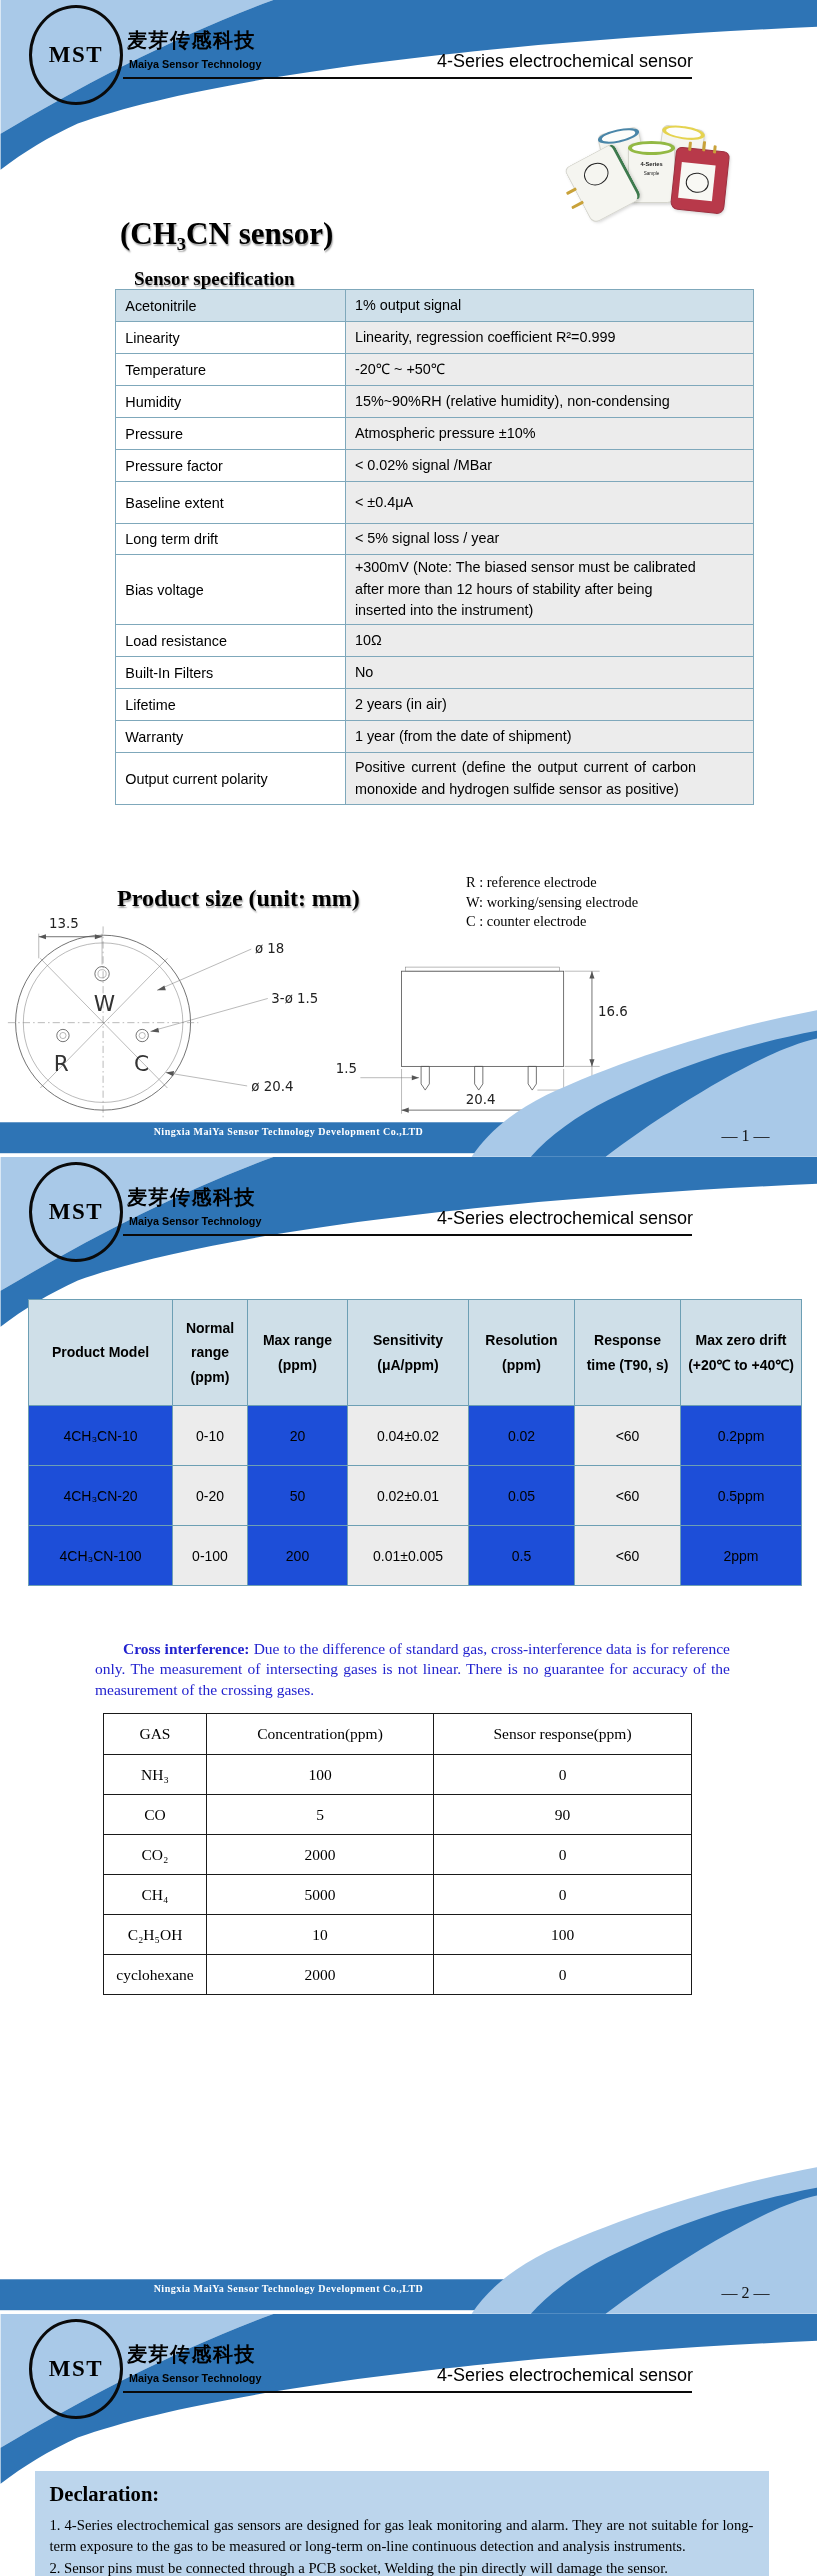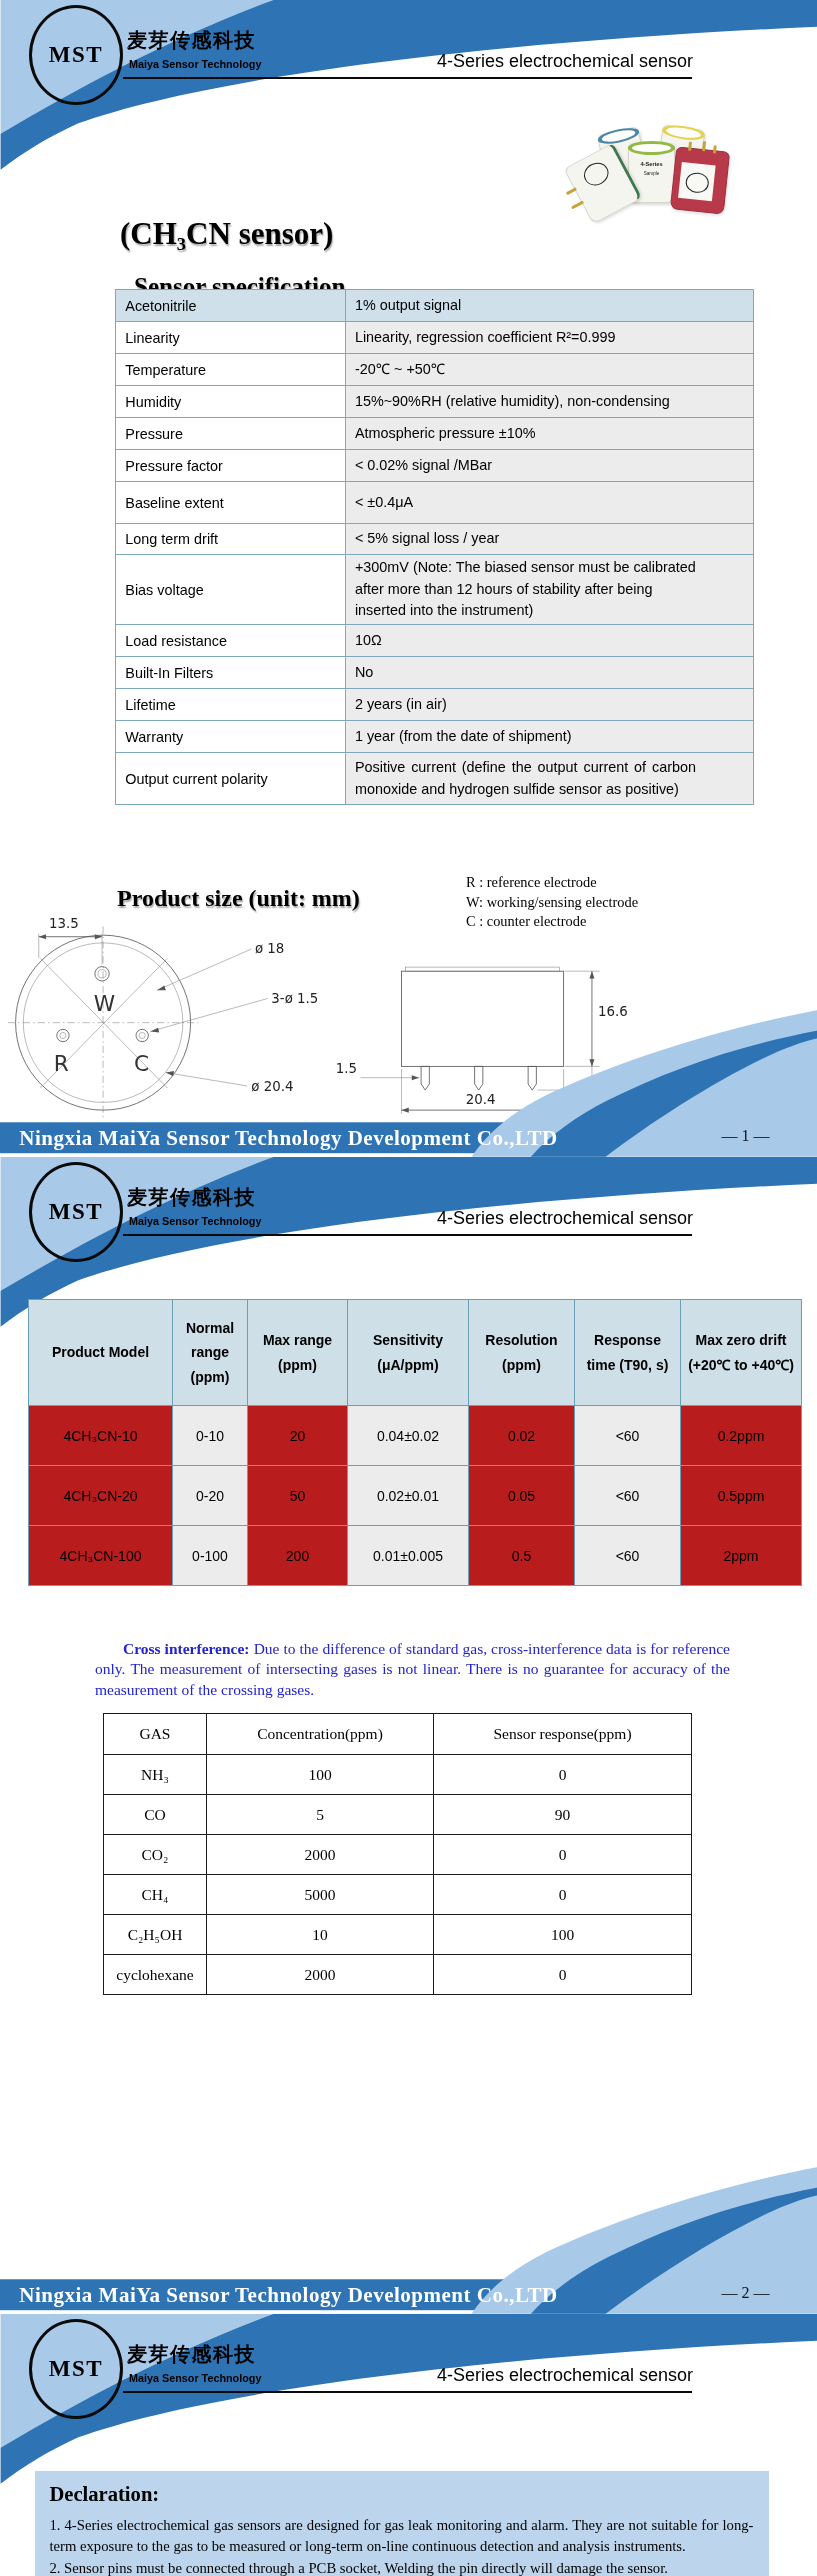--- a/index.html
+++ b/index.html
@@ -13,29 +13,29 @@
     border-radius:50%;display:flex;align-items:center;justify-content:center;background:transparent;}
   .logo-oval span{font-family:"Liberation Serif",serif;font-weight:bold;font-size:23px;letter-spacing:1.5px;}
   .co-cn{position:absolute;left:127px;top:27px;font-size:20px;font-weight:bold;letter-spacing:1.5px;
     font-family:"DejaVu Sans",sans-serif;}
   .co-en{position:absolute;left:129px;top:58px;font-size:10.8px;font-weight:bold;}
   .series{position:absolute;right:125px;top:51px;font-size:18px;font-weight:500;}
   .hdr-line{position:absolute;left:123px;top:77px;width:569px;height:2.1px;background:#0a0a0a;}
   
   .ftr-svg{bottom:0;}
   .f-co{position:absolute;top:1126px;left:0;width:577px;text-align:center;color:#fff;
-    font-family:"Liberation Serif",serif;font-weight:bold;font-size:21px;letter-spacing:0.5px;}
+    font-family:"Liberation Serif",serif;font-weight:bold;font-size:10px;letter-spacing:0.5px;}
   .f-pg{position:absolute;top:1127px;left:707px;width:77px;text-align:center;
     font-family:"Liberation Serif",serif;font-size:16px;color:#111;}
   
   .serifbold{font-family:"Liberation Serif",serif;font-weight:bold;color:#000;
     text-shadow:1px 1.5px 1.5px rgba(0,0,0,0.35);}
   .t1{left:120px;top:106px;font-size:32px;}
   .t2{left:120px;top:173px;font-size:31px;margin-top:43px;}
-  .h-spec{left:134px;top:252px;font-size:25px;}
+  .h-spec{left:134px;top:252px;font-size:19px;}
   .h-size{left:117px;top:865px;font-size:24px;}
   
   .photo{left:581px;top:127px;width:155px;height:93px;}
   .cyl{position:absolute;background:#f5f5f0;border:0.5px solid #d5d5cd;border-radius:6.2px 6.2px 7.7px 7.7px;
     box-shadow:1px 1.5px 3.1px rgba(0,0,0,0.15);}
   .cyl .cap{position:absolute;top:-2.1px;left:-1px;right:-1px;height:13.4px;border-radius:50%;}
   .cyl .capw{position:absolute;top:0px;left:3.1px;right:3.1px;height:8.8px;border-radius:50%;background:#fdfdfb;}
   .cyl .lbl{position:absolute;left:0;right:0;text-align:center;font-size:5.7px;font-weight:bold;color:#222;}
   .cyl .oval-mini{position:absolute;border:1px solid #222;border-radius:50%;}
   .pin{position:absolute;background:#c9a23a;border-radius:1px;}
@@ -55,21 +55,21 @@
   .cad{stroke:#555;fill:none;stroke-width:1.6;}
   .cadthin{stroke:#777;fill:none;stroke-width:1;}
   .eleclbl{font-family:"DejaVu Sans",sans-serif;font-size:42px;fill:#333;}
   
   .models{position:absolute;left:28px;top:142px;width:773px;table-layout:fixed;
     border:1.5px solid #4e88a5;font-size:14px;text-align:center;}
   .models th,.models td{border:1px solid #6d9fb4;vertical-align:middle;padding:1px 5.2px;}
   .models thead tr{height:106px;}
   .models thead th{background:#cfdfe8;font-weight:bold;line-height:1.75;}
   .models tbody tr{height:60px;}
-  .models tbody td{background:#b91c1c;}
+  .models tbody td{background:#1d4ed8;}
   .models tbody td:nth-child(even){background:#ececec;}
   .cross{position:absolute;left:95px;top:466px;width:635px;font-family:"Liberation Serif",serif;
     font-size:15.5px;line-height:20.6px;color:#2323cf;text-indent:28px;text-align:justify;}
   .cross b{margin-right:4.1px;}
   .gas{position:absolute;left:103px;top:556px;width:587px;table-layout:fixed;
     border:1.5px solid #1a1a1a;font-family:"Liberation Serif",serif;font-size:15.5px;text-align:center;}
   .gas th,.gas td{border:1px solid #1a1a1a;font-weight:normal;vertical-align:middle;}
   .gas thead tr{height:41px;} .gas tbody tr{height:40px;}
   
   .decl{position:absolute;left:35px;top:157px;width:734px;height:315px;background:#bcd5ec;

